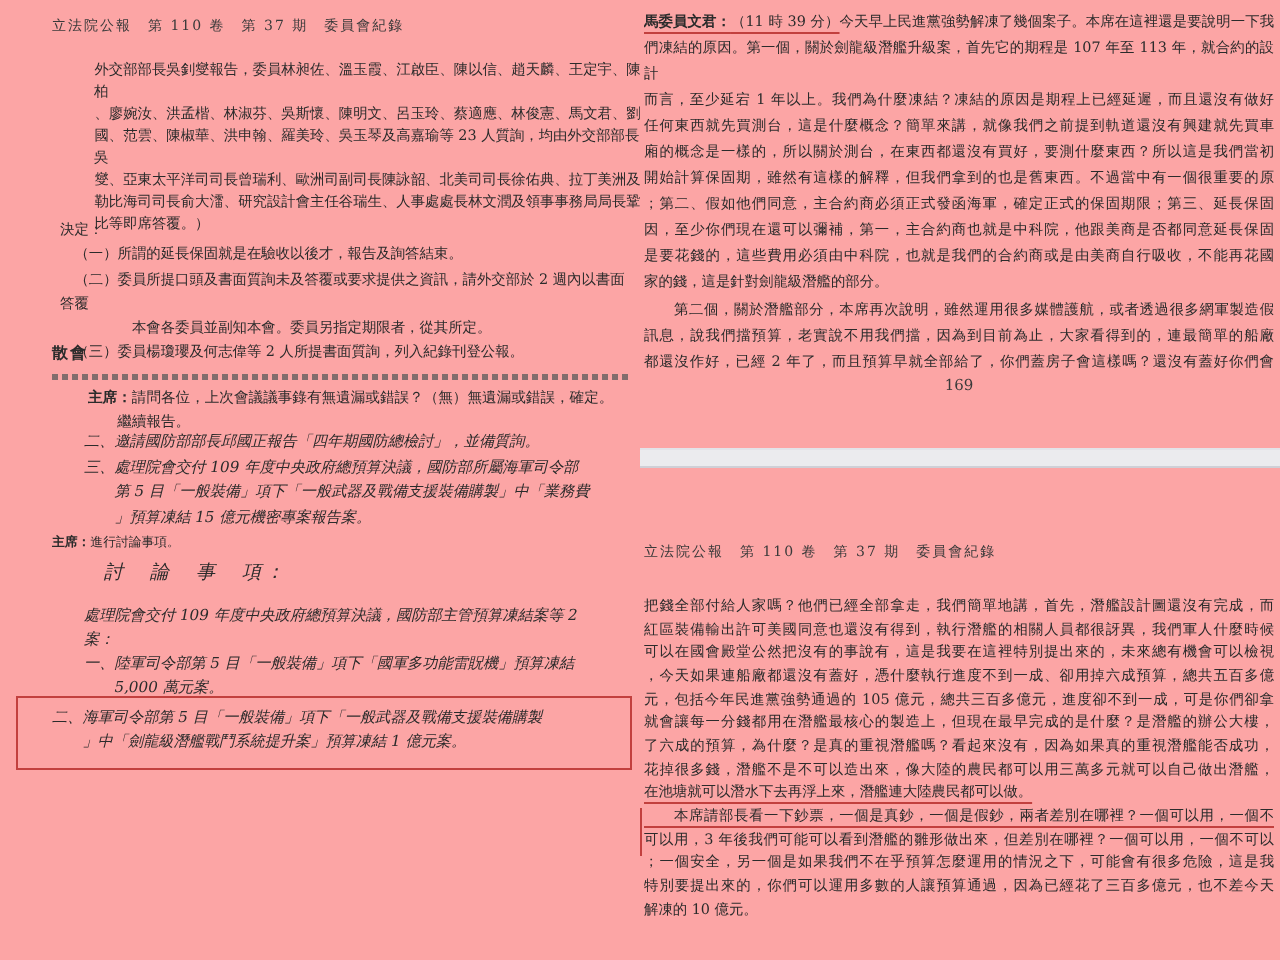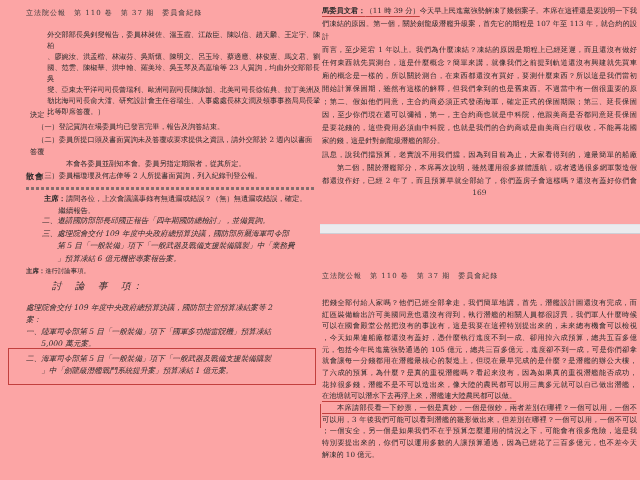--- a/index.html
+++ b/index.html
@@ -27,21 +27,21 @@
   .lp-paren{top:29px;left:40px;width:278px;font-size:7.2px;line-height:11px;padding-left:7px;text-indent:-7px;}
   .lp-decision{top:109px;left:30px;width:288px;font-size:7.2px;line-height:12.3px;}
   .lp-adjourn{top:171px;left:26px;font-size:8px;font-weight:bold;letter-spacing:1px;}
   .lp-sep{top:187px;left:26px;width:288px;height:3px;
     background:repeating-linear-gradient(90deg,#5a5a5a 0 3px,transparent 3px 5px);
     opacity:.75;}
   .lp-chair{top:193px;left:44px;width:290px;font-size:7.3px;line-height:11.5px;}
   .lp-report{top:215px;left:42px;width:292px;font-size:7.6px;line-height:12.6px;}
   .lp-chair2{top:267px;left:26px;width:290px;font-size:6.4px;}
   .lp-dheading{top:280px;left:52px;font-size:9.5px;letter-spacing:2px;}
-  .lp-discussion{top:302px;left:26px;width:292px;font-size:7.6px;line-height:12px;}
+  .lp-discussion{top:302px;left:42px;width:292px;font-size:7.6px;line-height:12px;}
   .lp-boxed{top:353px;left:26px;width:292px;font-size:7.6px;line-height:11.8px;}
   .red-box{top:348px;left:8px;width:306px;height:35px;border:1.4px solid var(--red);}
   
   .rp-top{top:4px;left:322px;width:315px;font-size:7.2px;line-height:13.05px;}
   .rp-pageno{top:188px;left:322px;width:315px;text-align:center;font-size:7.5px;color:#3a3a3a;}
   .page-divider{top:224px;left:320px;width:320px;height:8px;background:#ebebee;
     border-top:1px solid #e3e3e8;border-bottom:1px solid #cfcfd6;}
   .rp2-header{top:271px;left:322px;width:315px;font-size:7px;letter-spacing:1px;color:#3a3a3a;}
   .rp-bottom{top:297px;left:322px;width:315px;font-size:7.2px;line-height:11.65px;}
   .red-bracket{top:404px;left:320px;width:1.4px;height:24px;background:var(--red);}
@@ -55,36 +55,36 @@
   <div class="abs lp-paren">
       <div class="ln"><span>（外交部部長吳釗燮報告，委員林昶佐、溫玉霞、江啟臣、陳以信、趙天麟、王定宇、陳柏</span></div>
       <div class="ln"><span>惟、廖婉汝、洪孟楷、林淑芬、吳斯懷、陳明文、呂玉玲、蔡適應、林俊憲、馬文君、劉</span></div>
       <div class="ln"><span>建國、范雲、陳椒華、洪申翰、羅美玲、吳玉琴及高嘉瑜等 23 人質詢，均由外交部部長吳</span></div>
       <div class="ln"><span>釗燮、亞東太平洋司司長曾瑞利、歐洲司副司長陳詠韶、北美司司長徐佑典、拉丁美洲及</span></div>
       <div class="ln"><span>加勒比海司司長俞大㵢、研究設計會主任谷瑞生、人事處處長林文潤及領事事務局局長鞏</span></div>
       <div class="ln"><span>非比等即席答覆。）</span></div>
     </div>
   <div class="abs lp-decision">
       <div class="ln"><span>決定：</span></div>
-      <div class="ln"><span>　（一）登記質詢在場委員均已發言完畢，報告及詢答結束。</span></div>
+      <div class="ln"><span>　（一）所謂的延長保固就是在驗收以後才，報告及詢答結束。</span></div>
       <div class="ln"><span>　（二）委員所提口頭及書面質詢未及答覆或要求提供之資訊，請外交部於 2 週內以書面答覆</span></div>
       <div class="ln"><span>　　　　　本會各委員並副知本會。委員另指定期限者，從其所定。</span></div>
       <div class="ln"><span>　（三）委員楊瓊瓔及何志偉等 2 人所提書面質詢，列入紀錄刊登公報。</span></div>
     </div>
   <div class="abs lp-adjourn">散會</div>
   <div class="abs lp-sep"></div>
   <div class="abs lp-chair">
       <div class="ln"><span class="b">主席：</span><span>請問各位，上次會議議事錄有無遺漏或錯誤？（無）無遺漏或錯誤，確定。</span></div>
       <div class="ln"><span>　　繼續報告。</span></div>
     </div>
   <div class="abs lp-report kai">
       <div class="ln"><span>二、邀請國防部部長邱國正報告「四年期國防總檢討」，並備質詢。</span></div>
       <div class="ln"><span>三、處理院會交付 109 年度中央政府總預算決議，國防部所屬海軍司令部</span></div>
       <div class="ln"><span>　　第 5 目「一般裝備」項下「一般武器及戰備支援裝備購製」中「業務費</span></div>
-      <div class="ln"><span>　　」預算凍結 6 億元機密專案報告案。</span></div>
+      <div class="ln"><span>　　」預算凍結 15 億元機密專案報告案。</span></div>
     </div>
   <div class="abs lp-chair2">
       <div class="ln"><span class="b">主席：</span><span>進行討論事項。</span></div>
     </div>
   <div class="abs lp-dheading kai">討　論　事　項：</div>
   <div class="abs lp-discussion kai">
       <div class="ln"><span>處理院會交付 109 年度中央政府總預算決議，國防部主管預算凍結案等 2</span></div>
       <div class="ln"><span>案：</span></div>
       <div class="ln"><span>一、陸軍司令部第 5 目「一般裝備」項下「國軍多功能雷貺機」預算凍結</span></div>
       <div class="ln"><span>　　5,000 萬元案。</span></div>
@@ -99,22 +99,22 @@
       <div class="ln jf"><span class="b ru">馬委員文君：</span><span class="ru">（11 時 39 分）</span><span>今天早上民進黨強勢解凍了幾個案子。本席在這裡還是要說明一下我</span></div>
       <div class="ln jf"><span>們凍結的原因。第一個，關於劍龍級潛艦升級案，首先它的期程是 107 年至 113 年，就合約的設計</span></div>
       <div class="ln jf"><span>而言，至少延宕 1 年以上。我們為什麼凍結？凍結的原因是期程上已經延遲，而且還沒有做好</span></div>
       <div class="ln jf"><span>任何東西就先買測台，這是什麼概念？簡單來講，就像我們之前提到軌道還沒有興建就先買車</span></div>
       <div class="ln jf"><span>廂的概念是一樣的，所以關於測台，在東西都還沒有買好，要測什麼東西？所以這是我們當初</span></div>
       <div class="ln jf"><span>開始計算保固期，雖然有這樣的解釋，但我們拿到的也是舊東西。不過當中有一個很重要的原</span></div>
       <div class="ln jf"><span>；第二、假如他們同意，主合約商必須正式發函海軍，確定正式的保固期限；第三、延長保固</span></div>
       <div class="ln jf"><span>因，至少你們現在還可以彌補，第一，主合約商也就是中科院，他跟美商是否都同意延長保固</span></div>
       <div class="ln jf"><span>是要花錢的，這些費用必須由中科院，也就是我們的合約商或是由美商自行吸收，不能再花國</span></div>
       <div class="ln"><span>家的錢，這是針對劍龍級潛艦的部分。</span></div>
+      <div class="ln jf"><span>　　第二個，關於潛艦部分，本席再次說明，雖然運用很多媒體護航，或者透過很多網軍製造假</span></div>
       <div class="ln jf"><span>訊息，說我們擋預算，老實說不用我們擋，因為到目前為止，大家看得到的，連最簡單的船廠</span></div>
-      <div class="ln jf"><span>　　第二個，關於潛艦部分，本席再次說明，雖然運用很多媒體護航，或者透過很多網軍製造假</span></div>
       <div class="ln jf"><span>都還沒作好，已經 2 年了，而且預算早就全部給了，你們蓋房子會這樣嗎？還沒有蓋好你們會</span></div>
     </div>
   <div class="abs rp-pageno">169</div>
 
   <div class="abs page-divider"></div>
 
   <div class="abs rp2-header">立法院公報　第 110 卷　第 37 期　委員會紀錄</div>
   <div class="abs rp-bottom">
       <div class="ln jf"><span>把錢全部付給人家嗎？他們已經全部拿走，我們簡單地講，首先，潛艦設計圖還沒有完成，而</span></div>
       <div class="ln jf"><span>紅區裝備輸出許可美國同意也還沒有得到，執行潛艦的相關人員都很訝異，我們軍人什麼時候</span></div>

